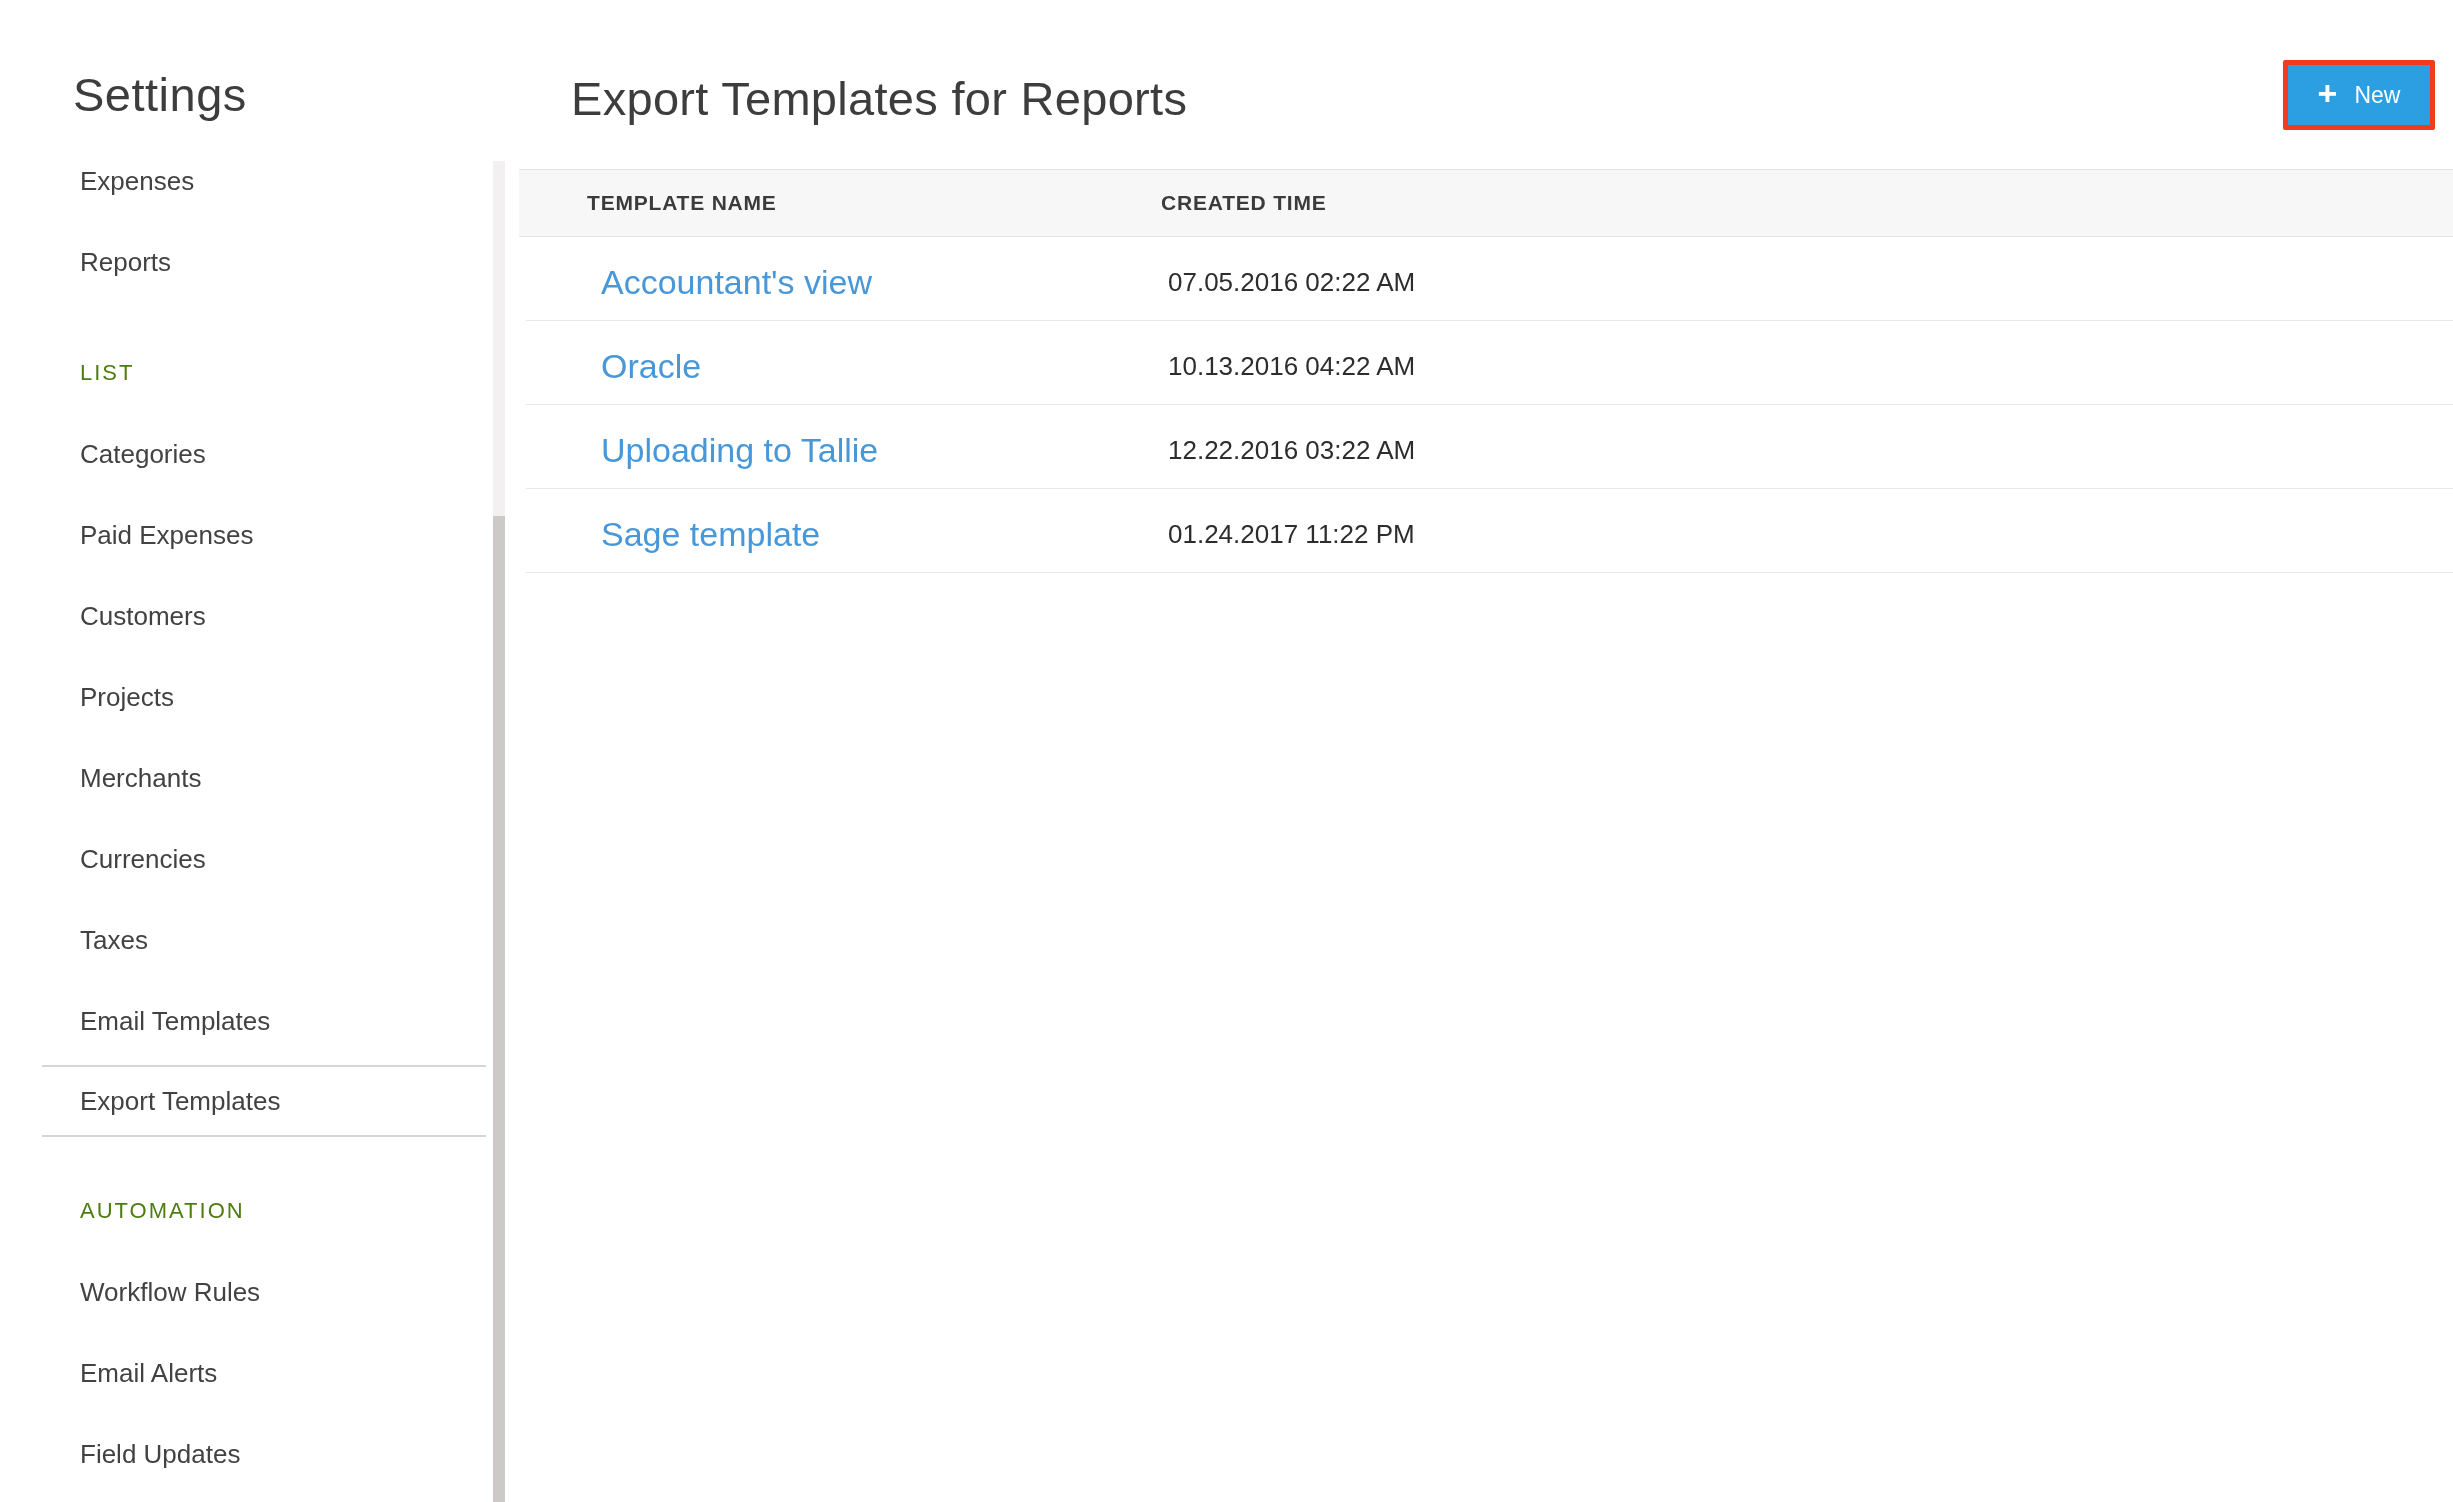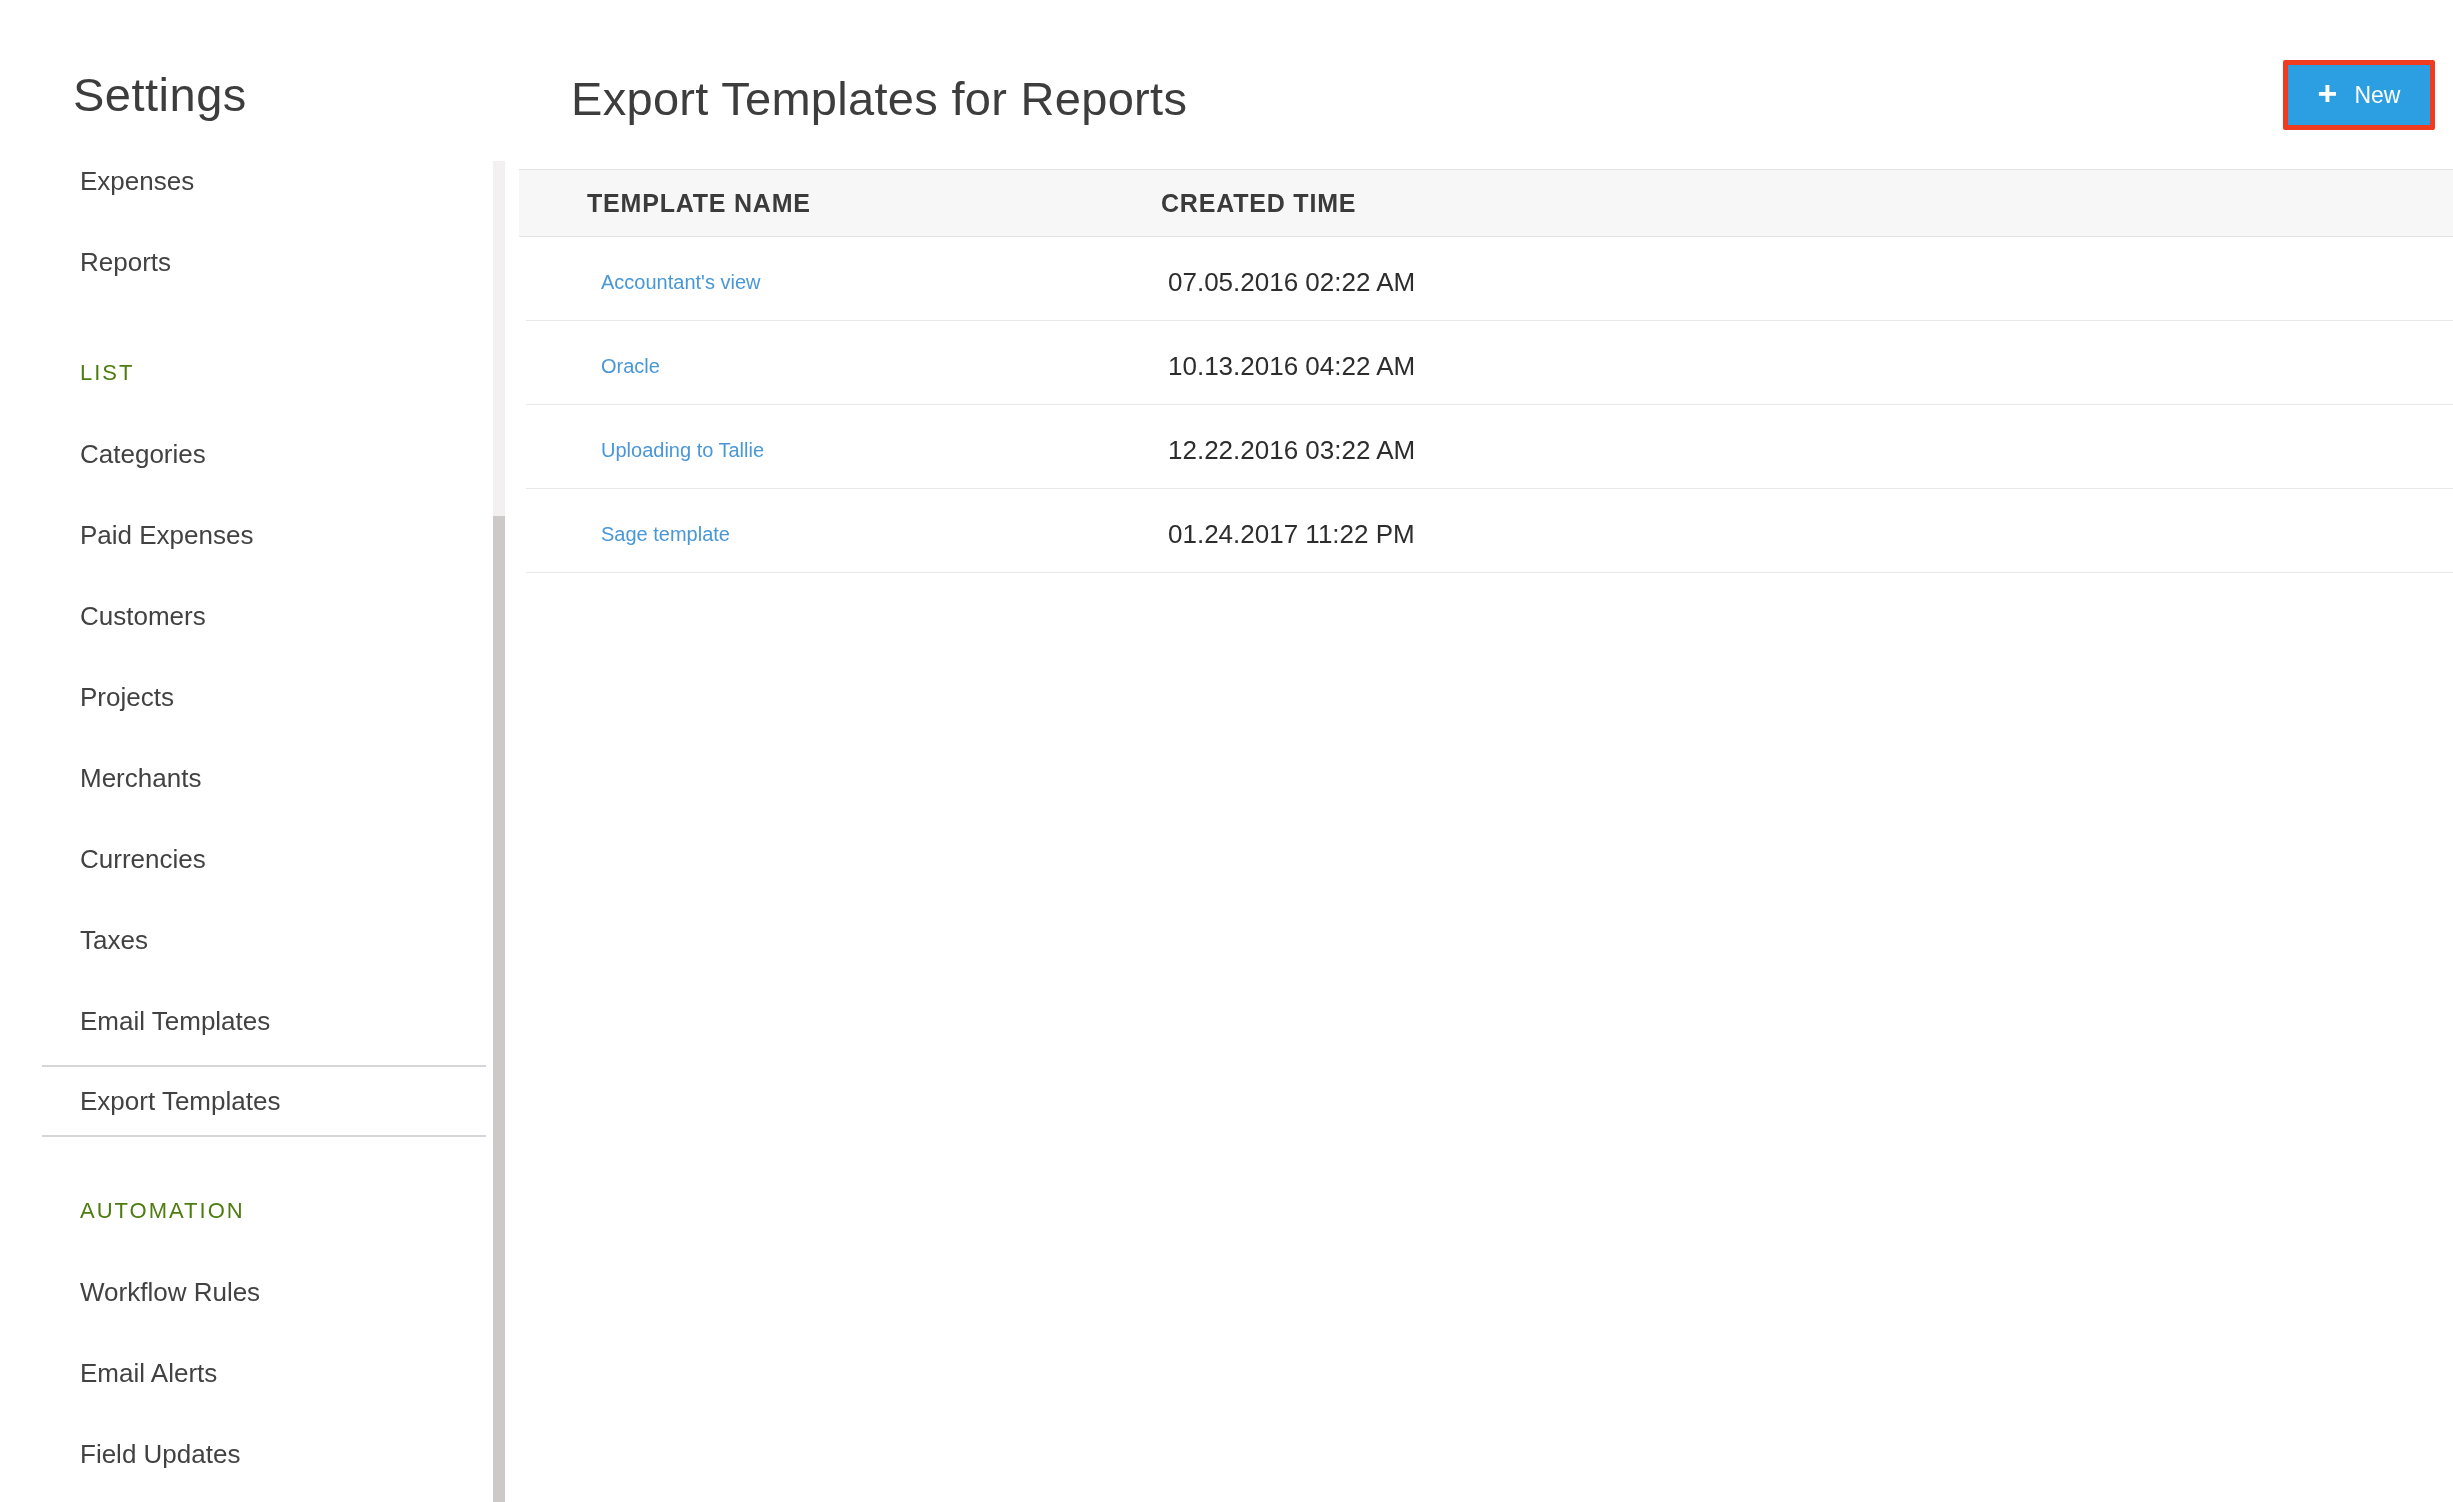--- a/index.html
+++ b/index.html
@@ -30,25 +30,25 @@
 
   .new-button { position:absolute; top:25px; right:40px; height:70px; width:152px;
                 background:#2c9fe2; border:5px solid #ef3b20; border-radius:2px;
                 display:flex; align-items:center; justify-content:center; cursor:pointer; }
   .new-button .plus { color:#fff; font-size:34px; font-weight:700; margin-right:10px; line-height:1; position:relative; top:-2px; }
   .new-button .label { color:#fff; font-size:23px; font-weight:400; }
 
   .table { position:absolute; left:0; top:127px; width:1977px; }
   .thead { height:68px; background:#f7f7f7; border-top:1px solid #e3e3e3; border-bottom:1px solid #e3e3e3;
            display:flex; align-items:center; }
-  .thead .cell { font-size:25px; font-weight:600; color:#3b3b3b; letter-spacing:0.8px; }
+  .thead .cell { font-size:21px; font-weight:600; color:#3b3b3b; letter-spacing:0.8px; }
   .cell.name { width:621px; padding-left:61px; flex:none; }
   .cell.time { flex:1; }
   .trow { height:77px; display:flex; align-items:center; border-bottom:1px solid #e8e8e8; background:#fff; }
-  .tlink { color:#4897d8; font-size:20px; cursor:pointer; }
+  .tlink { color:#4897d8; font-size:34px; cursor:pointer; }
   .trow .cell.time { color:#2d2d2d; font-size:26px; }
 </style>
 </head>
 <body>
 
 <div class="page">
 
   <div class="sidebar">
     <div class="sidebar-title">Settings</div>
     <div class="sidebar-nav">

